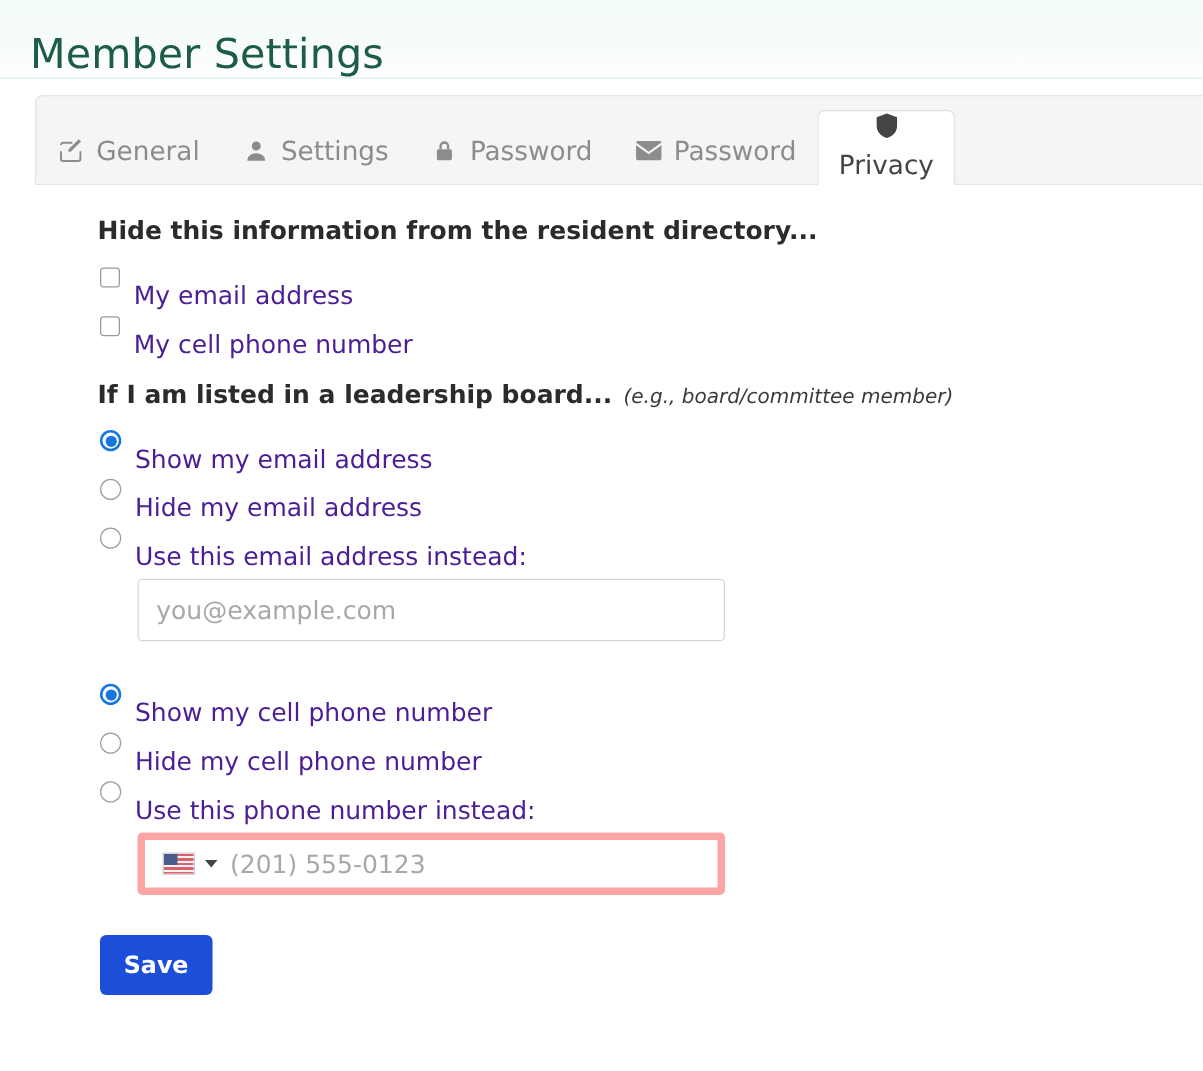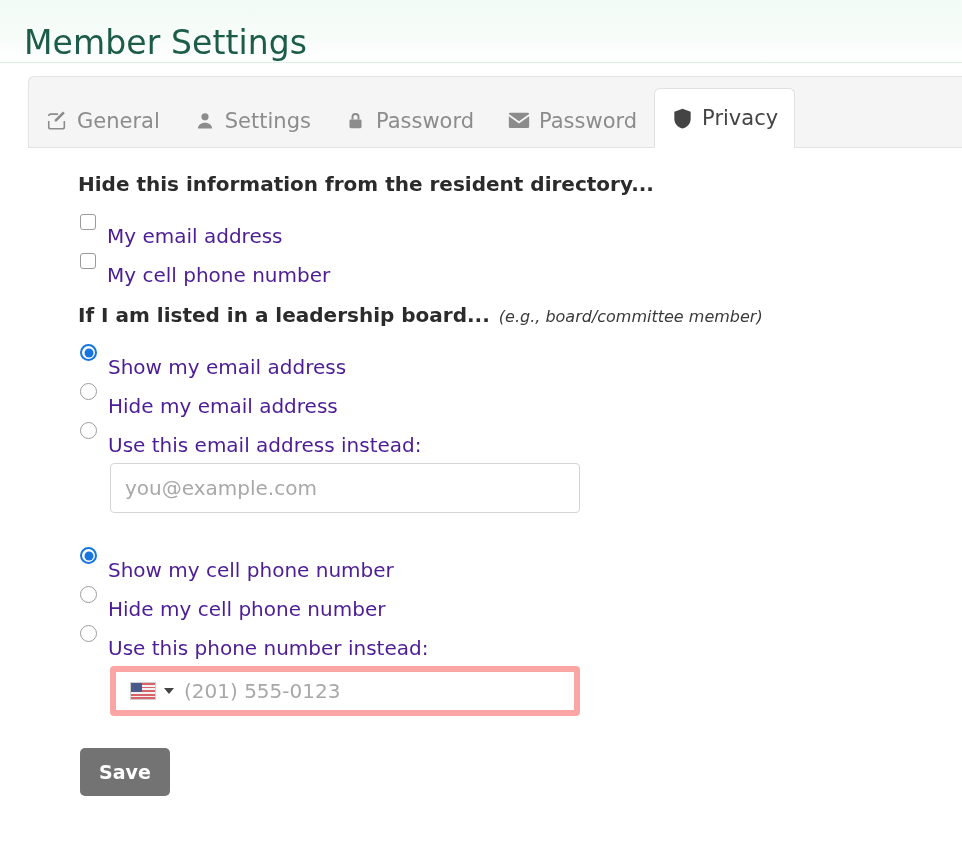--- a/index.html
+++ b/index.html
@@ -85,20 +85,21 @@
 
   .tab.active {
     background: #ffffff;
     color: #444444;
     border: 1px solid #e0e0e0;
     border-bottom: 1px solid #ffffff;
     border-top-left-radius: 6px;
     border-top-right-radius: 6px;
     height: 60px;
     z-index: 3;
+    flex-direction: column;
   }
   .tab.active .tab-icon { color: #444444; }
 
   
   .tab-content {
     background: #ffffff;
     padding: 24px 0 0 50px;
     box-sizing: border-box;
     position: relative;
     z-index: 1;
@@ -255,21 +256,21 @@
     background: transparent;
     font-family: "DejaVu Sans", sans-serif;
     height: 100%;
     padding: 0;
   }
   .phone-input::placeholder { color: #a8a8a8; }
 
   
   .save-wrap { padding-left: 2px; margin-top: 32px; }
   .btn-save {
-    background: #737373;
+    background: #1d4ed8;
     color: #ffffff;
     border: none;
     border-radius: 5px;
     font-size: 19px;
     font-weight: bold;
     padding: 0 19px;
     height: 48px;
     cursor: pointer;
     font-family: "DejaVu Sans", sans-serif;
   }

